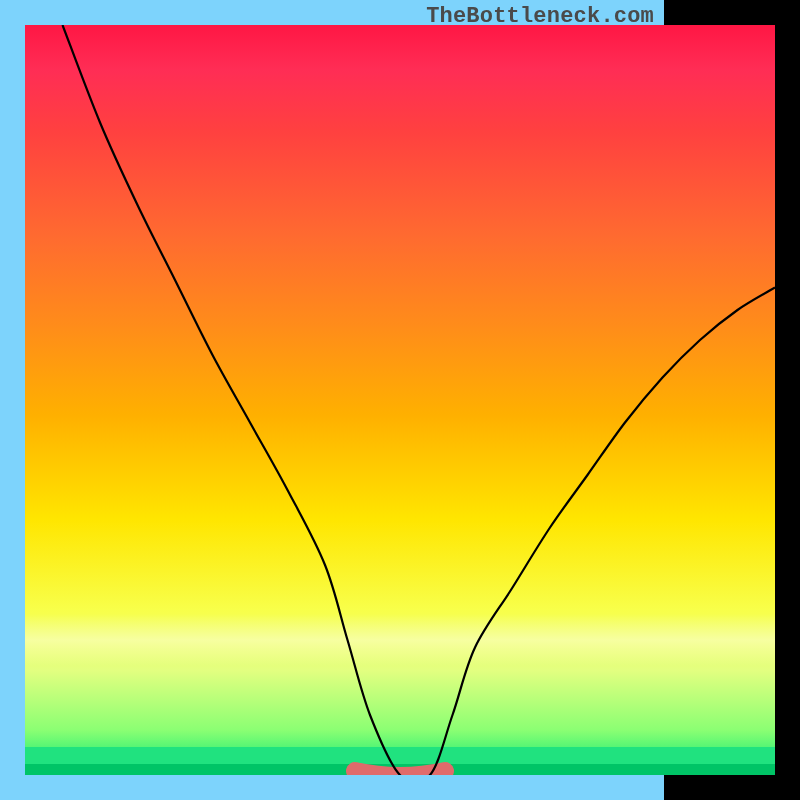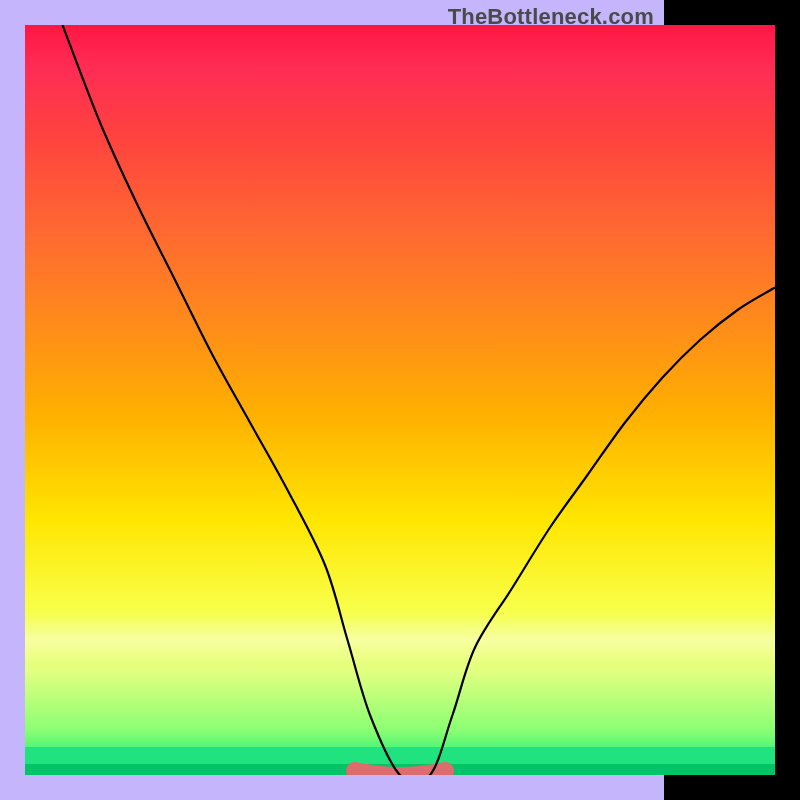--- a/index.html
+++ b/index.html
@@ -8,21 +8,22 @@
     width: 800px;
     height: 800px;
     overflow: hidden;
     background: #000;
     font-family: Arial, Helvetica, sans-serif;
   }
   .stage {
     position: relative;
     width: 664px;
     height: 800px;
-    background: #c4b5fd;
+    background: #7dd3fc;
+    font-family: Liberation Mono, monospace;
   }
   .plot-area {
     position: absolute;
     left: 25px;
     top: 25px;
     width: 750px;
     height: 750px;
     overflow: hidden;
   }
   .gradient {

